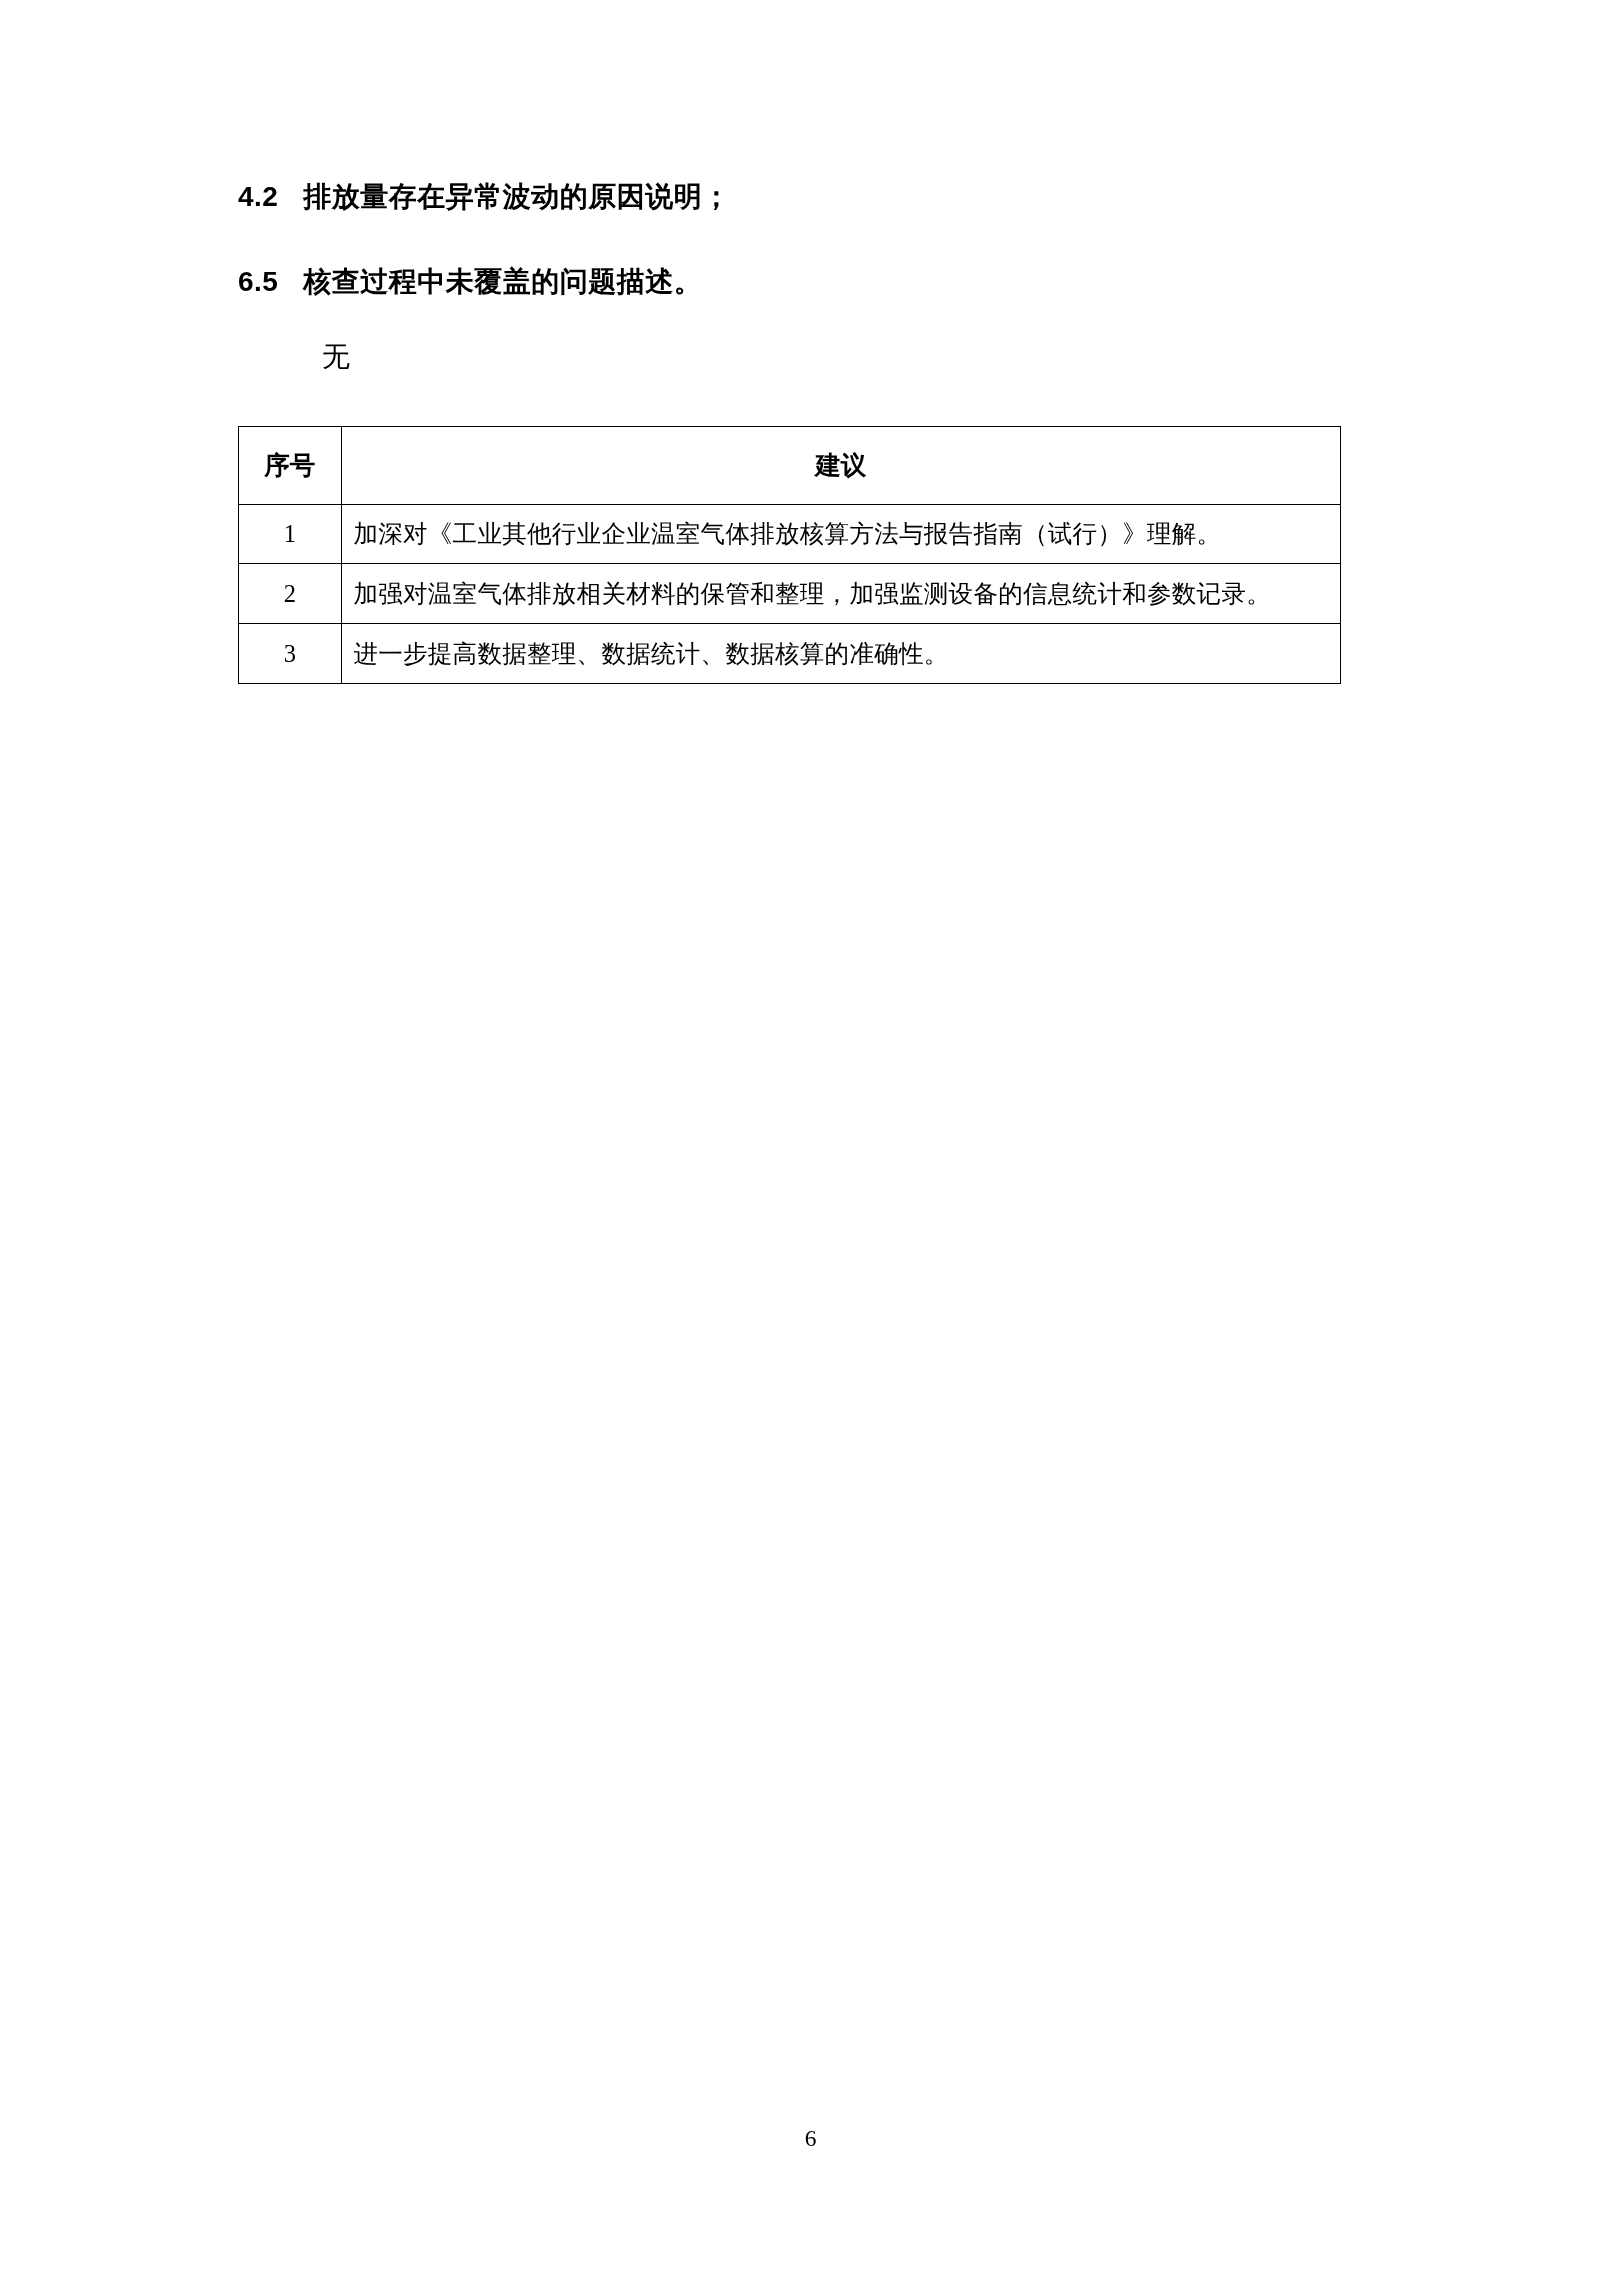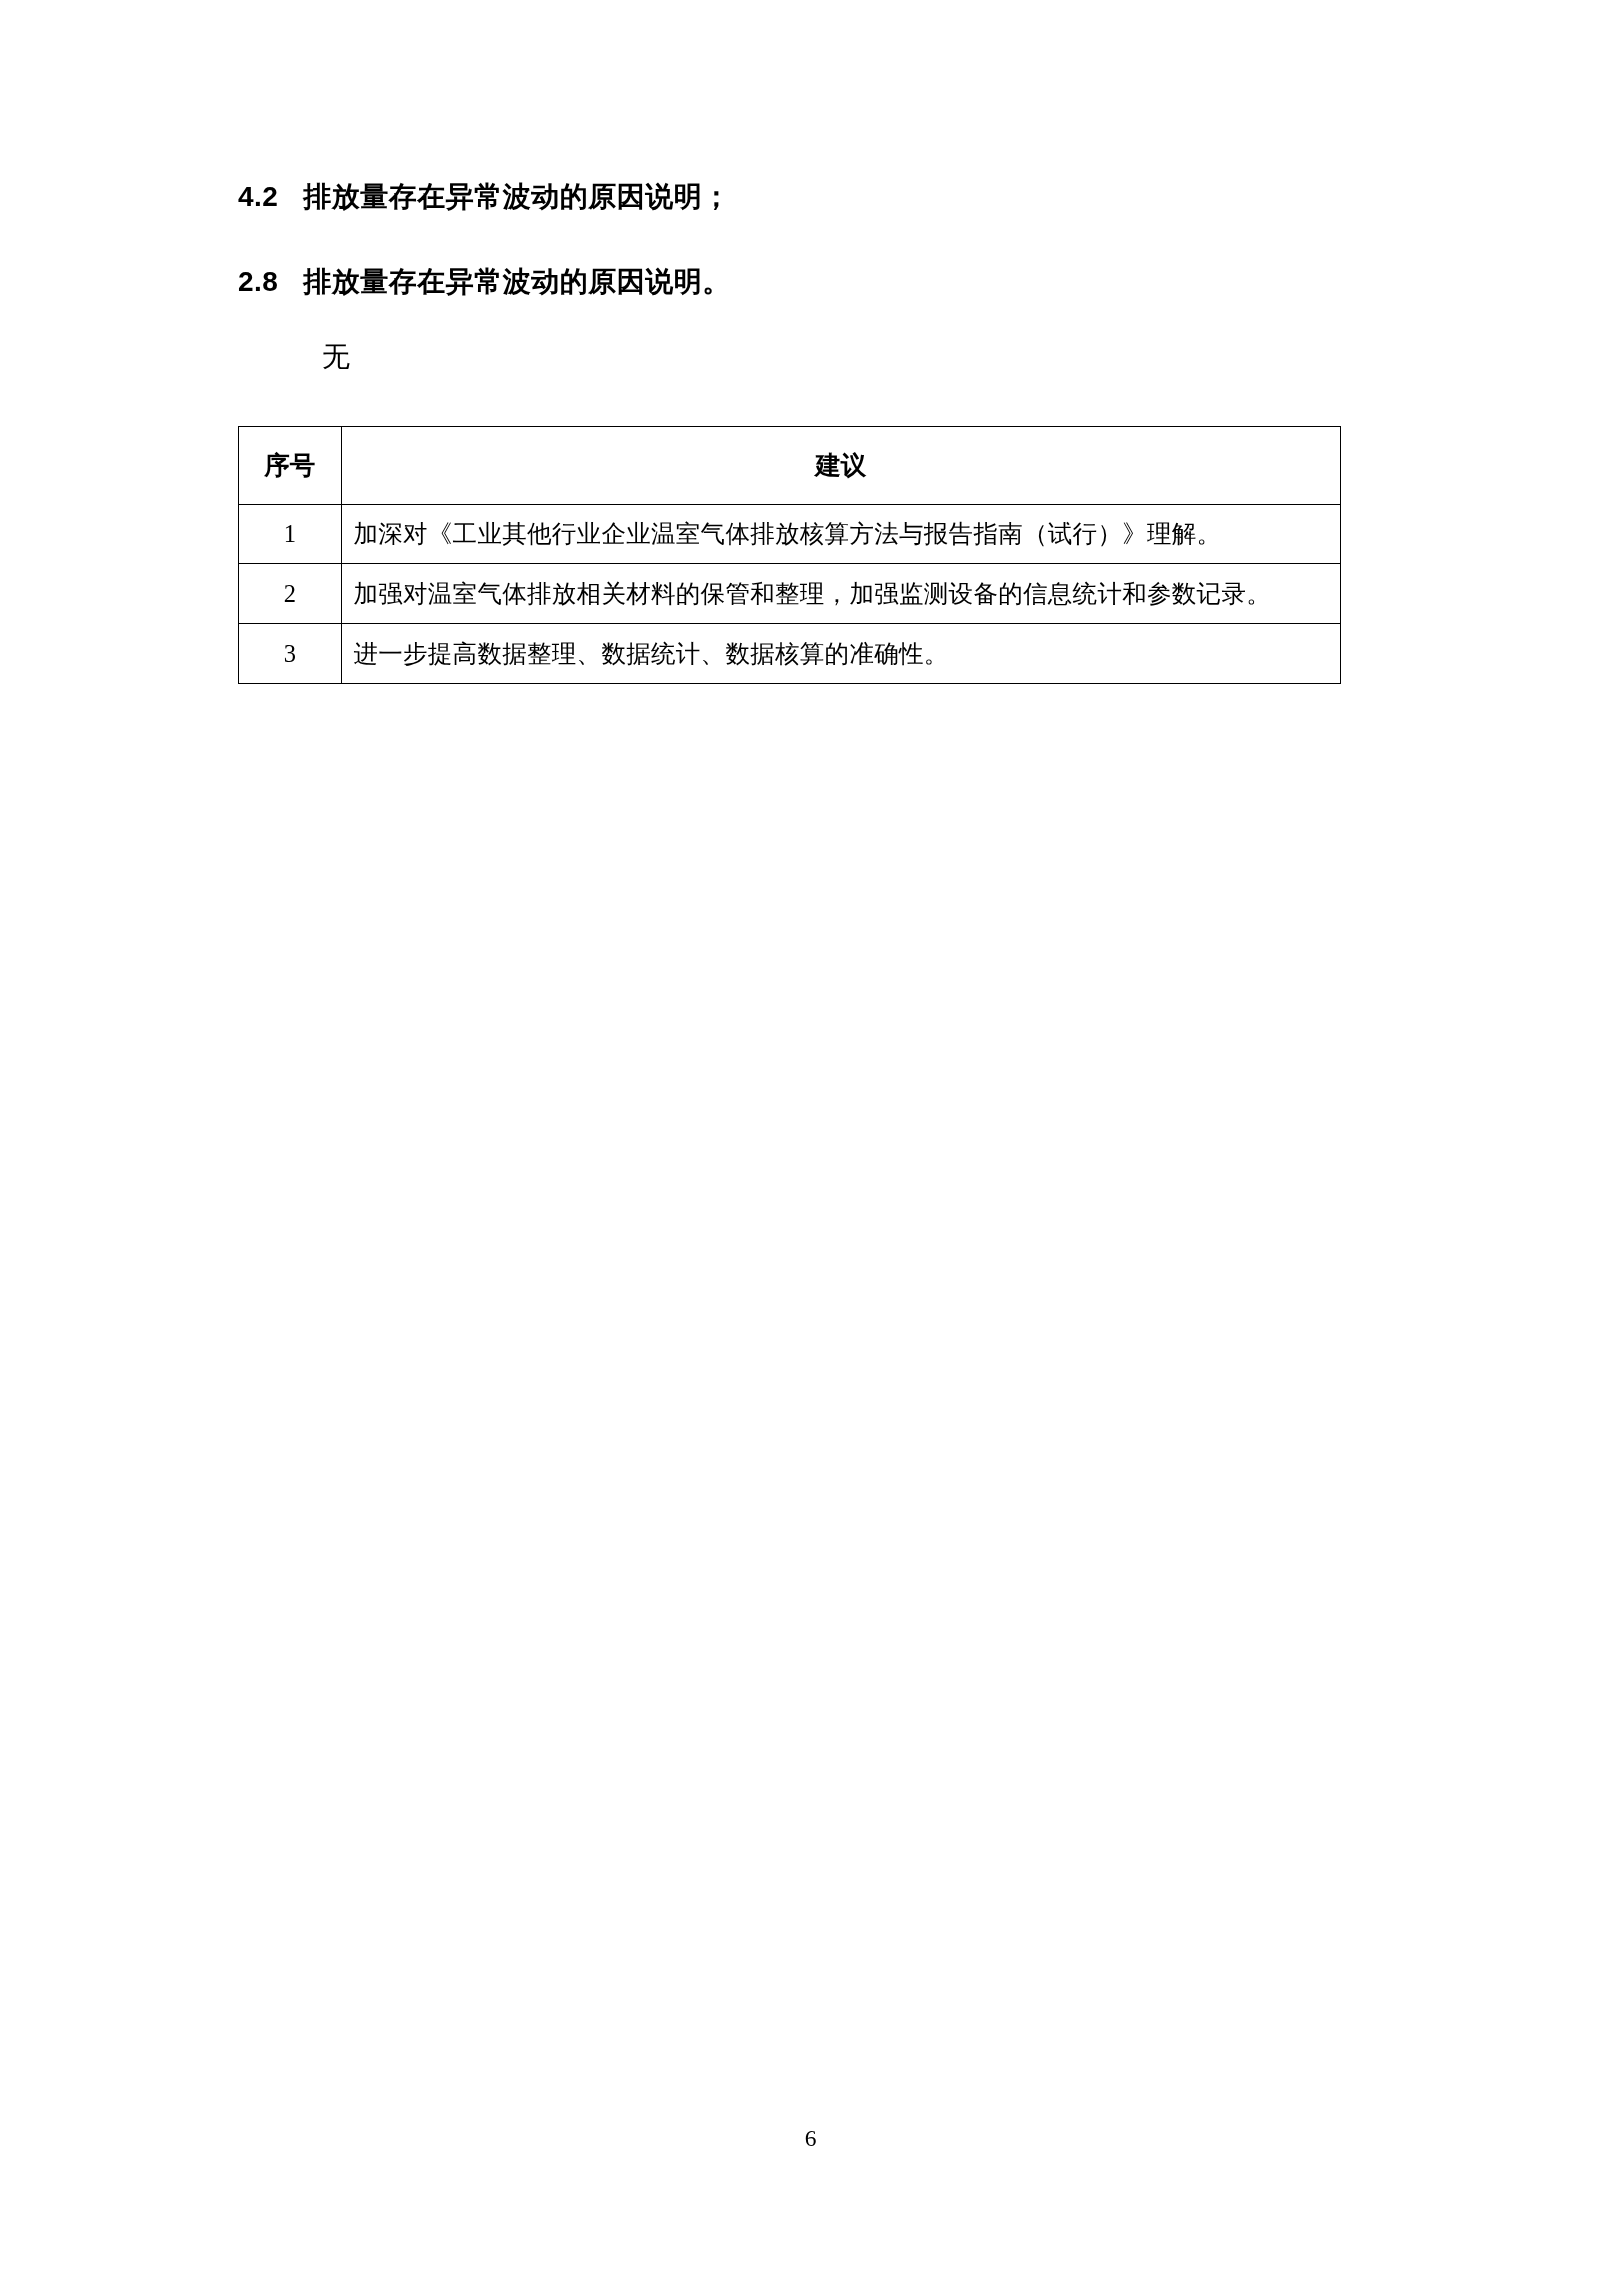--- a/index.html
+++ b/index.html
@@ -95,23 +95,23 @@
   <div class="content">
 
     <div class="heading h-42">
       <span>4.2</span>
       &nbsp;
       <span>排放量存在异常波动的原因说明；</span>
     </div>
 
 
     <div class="heading h-43">
-      <span>2.8</span>
+      <span>6.5</span>
       &nbsp;
-      <span>排放量存在异常波动的原因说明。</span>
+      <span>核查过程中未覆盖的问题描述。</span>
     </div>
 
     <p class="para para-small-indent">无</p>
 
 
     <table class="rec-table">
       <thead>
         <tr>
           <th class="col-idx">序号</th>
           <th>建议</th>

